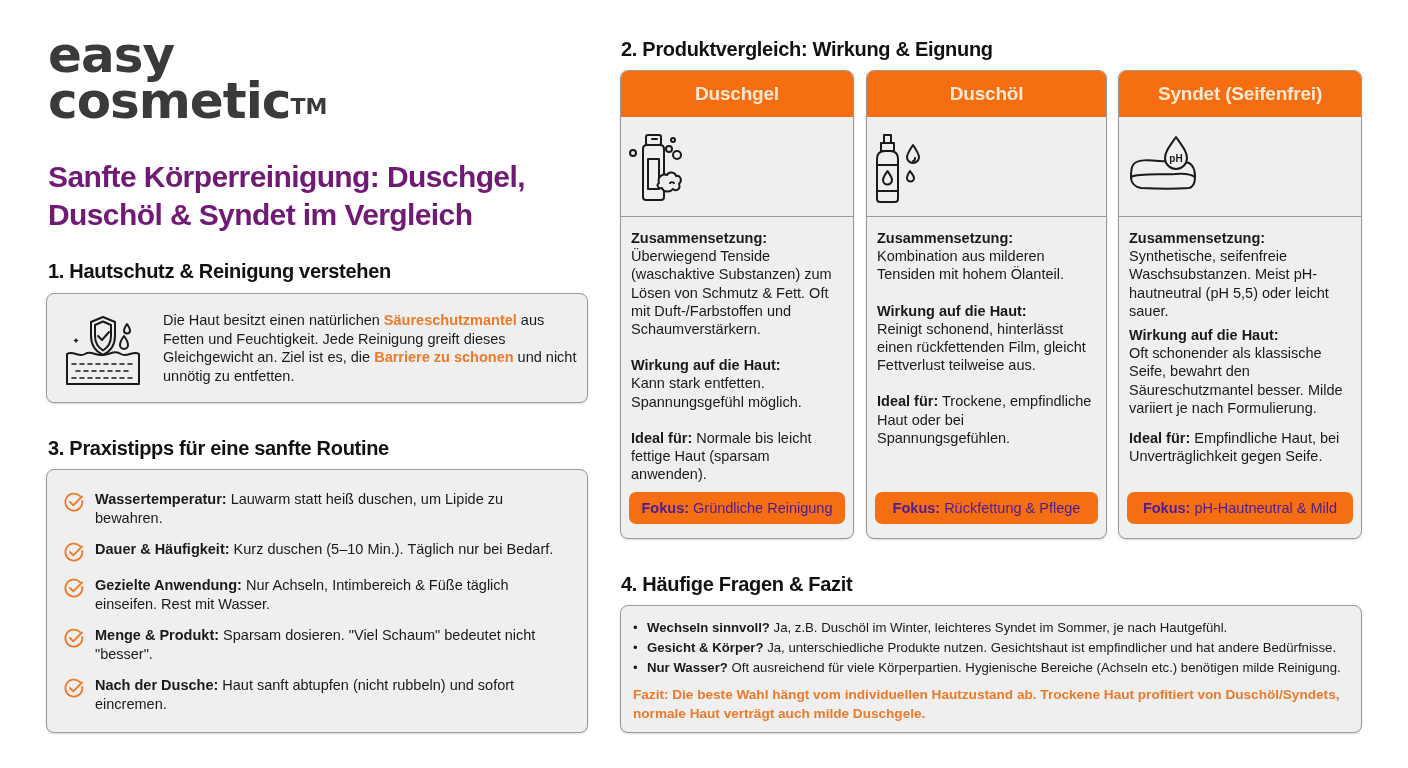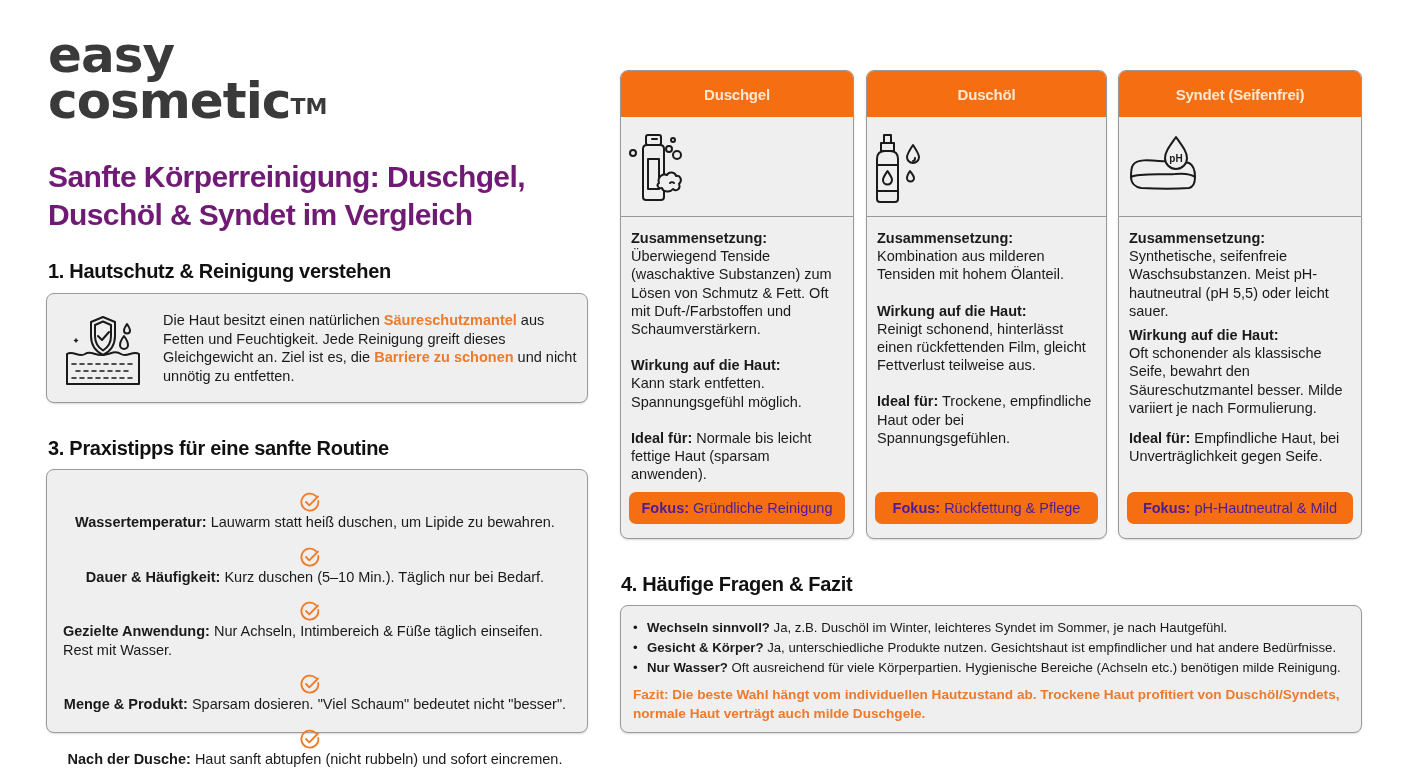--- a/index.html
+++ b/index.html
@@ -39,35 +39,35 @@
 
     .box1 { left: 46px; top: 293px; width: 542px; height: 110px; }
     .box1 .icon { position: absolute; left: 14px; top: 14px; width: 84px; height: 84px; }
     .box1 .text {
       position: absolute; left: 116px; top: 17px; width: 416px;
       font-size: 14.5px; line-height: 18.5px; color: #1a1a1a;
     }
 
     .box3 { left: 46px; top: 469px; width: 542px; height: 264px; }
     .tips { position: absolute; left: 16px; top: 20px; right: 20px; list-style: none; }
-    .tip { display: flex; align-items: center; margin-bottom: 13px; flex-direction: column; }
+    .tip { display: flex; align-items: flex-start; margin-bottom: 13px; }
     .tip .check { width: 22px; height: 22px; flex: 0 0 22px; margin-top: 1px; margin-right: 10px; }
     .tip .tip-text { font-size: 14.5px; line-height: 18.5px; color: #1a1a1a; }
     .tip .tip-text b { font-weight: bold; }
 
     
     .cards { position: absolute; left: 620px; top: 70px; }
     .card {
       position: absolute; top: 0; height: 469px;
       background: #efefef; border: 1.5px solid #9a9a9a; border-radius: 8px;
       overflow: hidden; box-shadow: 0 1px 2px rgba(0,0,0,0.15);
     }
     .card-head {
       height: 46px; background: #f56e12;
-      color: #fbe8d2; font-weight: bold; font-size: 15px;
+      color: #fbe8d2; font-weight: bold; font-size: 19px;
       display: flex; align-items: center; justify-content: center;
       letter-spacing: -0.2px;
     }
     .card-icon-wrap {
       height: 100px; border-bottom: 1.5px solid #9a9a9a;
       display: flex; align-items: center; justify-content: flex-start;
     }
     .card-body { padding: 12px 10px 0 10px; font-size: 14.5px; line-height: 18.2px; color: #1a1a1a; }
     .card-body .lbl { font-weight: bold; display: block; }
     .card-body .para { margin-bottom: 18px; }
@@ -154,20 +154,21 @@
       <li class="tip">
         <svg class="check" viewBox="0 0 22 22" fill="none" stroke="#ee7a2a" stroke-width="1.8" stroke-linecap="round" stroke-linejoin="round">
             <path d="M17 5.2 A8.5 8.5 0 1 0 19.3 10"></path>
             <path d="M7 11 L10.3 14.3 L19 5.5"></path>
           </svg>
         <p class="tip-text"><b>Nach der Dusche:</b> <span>Haut sanft abtupfen (nicht rubbeln) und sofort eincremen.</span></p>
       </li>
     </ul>
   </div>
 
+  <h2 class="sec-title" style="left:621px; top:38px;">2. Produktvergleich: Wirkung &amp; Eignung</h2>
   <div class="cards">
 
     <div class="card" style="left:0; width:234px;">
       <div class="card-head">Duschgel</div>
       <div class="card-icon-wrap">
         <svg width="80" height="80" viewBox="0 0 80 80" fill="none" stroke="#1a1a1a" stroke-width="2" stroke-linecap="round" stroke-linejoin="round">
           <rect x="25" y="8" width="15" height="10" rx="2"></rect>
           <path d="M31 12 h5"></path>
           <path d="M22 22 C22 19 24 18 26 18 L39 18 C41 18 43 19 43 22 L43 70 C43 72 42 73 40 73 L25 73 C23 73 22 72 22 70 Z"></path>
           <rect x="27" y="32" width="11" height="30"></rect>

